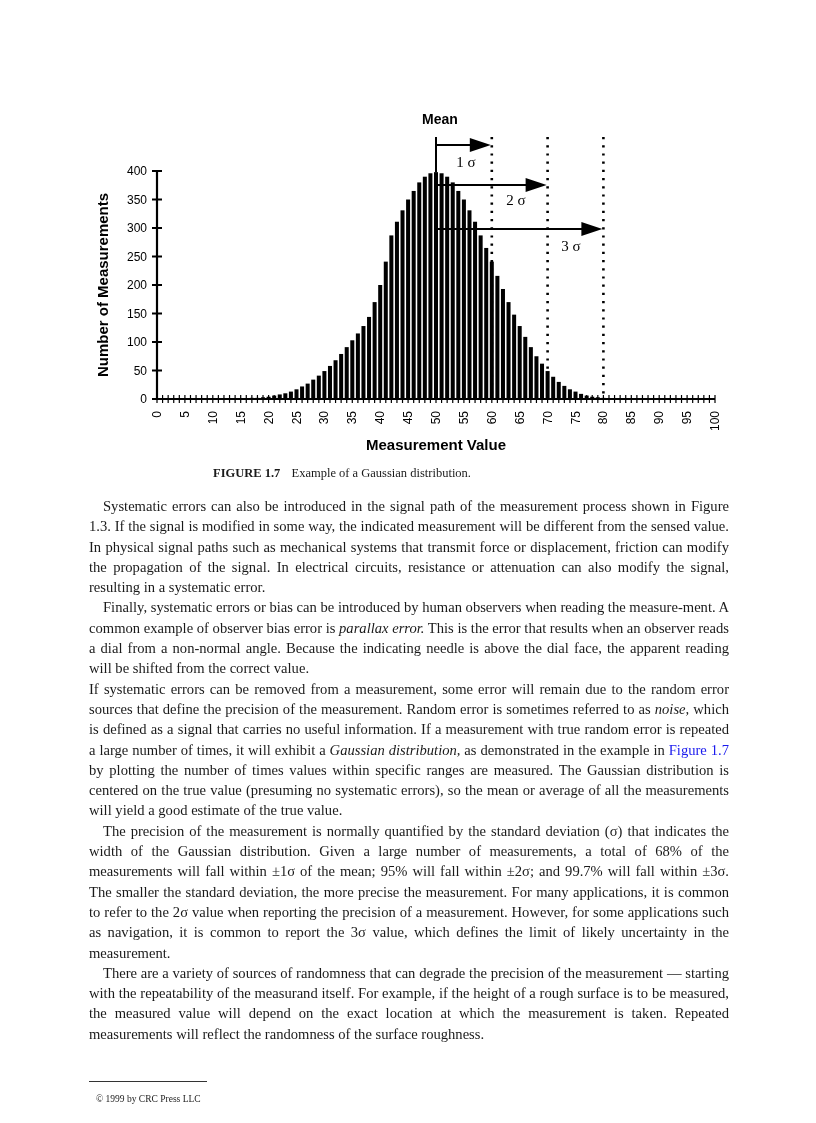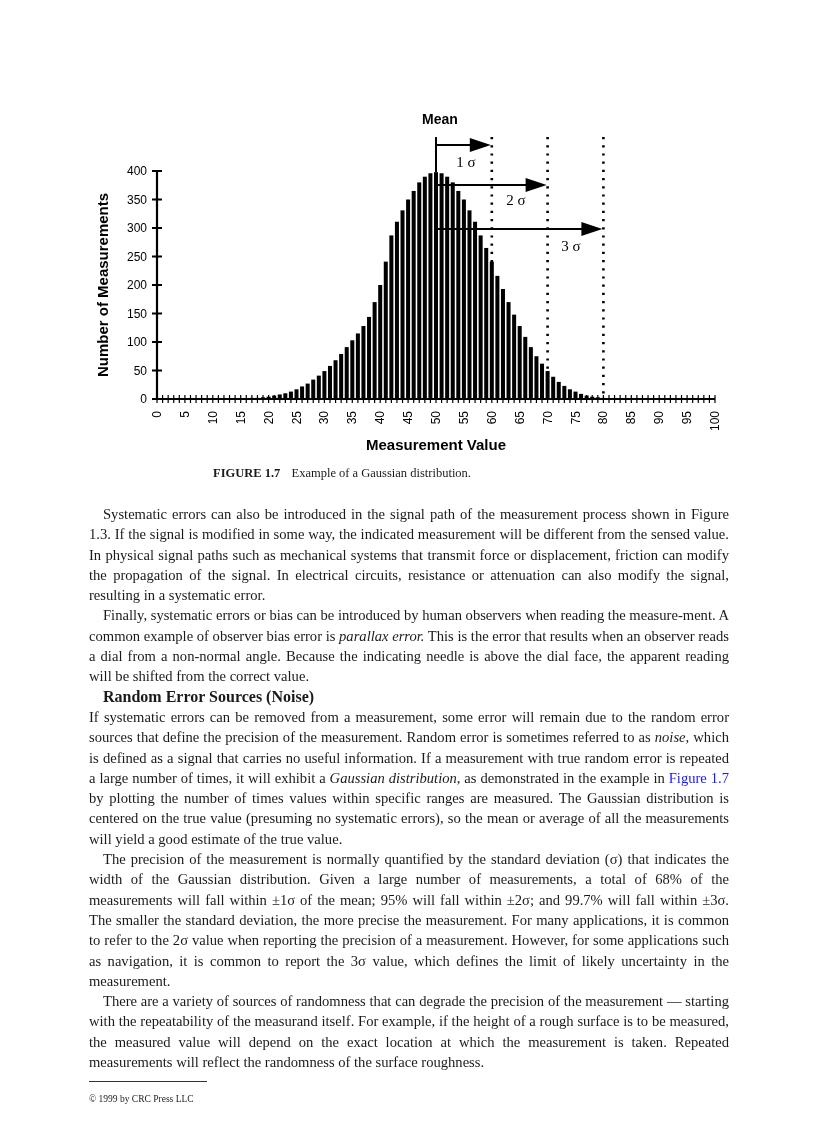--- a/index.html
+++ b/index.html
@@ -4,28 +4,28 @@
 <style>
   html, body { margin: 0; padding: 0; background: #ffffff; }
   body { width: 816px; height: 1123px; position: relative; overflow: hidden;
          font-family: "Liberation Serif", "DejaVu Serif", serif; color: #1a1a1a; }
   #figure { position: absolute; left: 0; top: 0; width: 816px; height: 460px; }
   #figure svg { position: absolute; left: 0; top: 0; }
   .caption { position: absolute; top: 466px; left: 0; width: 684px; text-align: center;
              font-size: 12.5px; }
   .caption .label { font-weight: bold; margin-right: 8px; }
   .body-text { position: absolute; left: 89px; width: 640px; font-size: 14.6px; line-height: 20.3px;
-               text-align: justify; margin-top: 8px; }
+               text-align: justify; }
   .body-text p { margin: 0; text-indent: 14px; }
   .body-text p.noindent { text-indent: 0; }
   .section-heading { font-weight: bold; font-size: 16px; margin: 6px 0 5px 0; text-indent: 0; }
   .link { color: #1a1aee; }
   .footnote-rule { position: absolute; left: 89px; top: 1081px; width: 118px; height: 0;
                    border-top: 1px solid #333; }
-  .footer { position: absolute; left: 89px; top: 1094px; font-size: 9.5px; color: #222; }
+  .footer { position: absolute; left: 96px; top: 1094px; font-size: 9.5px; color: #222; }
 </style>
 </head>
 <body>
 
 <div id="figure">
   <svg id="chart-svg" width="816" height="460" xmlns="http://www.w3.org/2000/svg">
       <rect x="238.69119999999998" y="398.43" width="4.0176" height="0.5699999999999932" fill="#000"></rect>
       <rect x="244.2712" y="398.43" width="4.0176" height="0.5699999999999932" fill="#000"></rect>
       <rect x="249.8512" y="397.86" width="4.0176" height="1.1399999999999864" fill="#000"></rect>
       <rect x="255.4312" y="397.86" width="4.0176" height="1.1399999999999864" fill="#000"></rect>
@@ -255,20 +255,19 @@
 </div>
 
 <div class="caption">
   <span class="label">FIGURE 1.7</span>
   <span>Example of a Gaussian distribution.</span>
 </div>
 
 <div class="body-text" style="top:496px;">
   <p>Systematic errors can also be introduced in the signal path of the measurement process shown in Figure 1.3. If the signal is modified in some way, the indicated measurement will be different from the sensed value. In physical signal paths such as mechanical systems that transmit force or displacement, friction can modify the propagation of the signal. In electrical circuits, resistance or attenuation can also modify the signal, resulting in a systematic error.</p>
   <p><span>Finally, systematic errors or bias can be introduced by human observers when reading the measure-ment. A common example of observer bias error is </span><em>parallax error.</em><span> This is the error that results when an observer reads a dial from a non-normal angle. Because the indicating needle is above the dial face, the apparent reading will be shifted from the correct value.</span></p>
-  <p class="section-heading">Random Error Sources (Noise)</p>
   <p class="noindent"><span>If systematic errors can be removed from a measurement, some error will remain due to the random error sources that define the precision of the measurement. Random error is sometimes referred to as </span><em>noise,</em><span> which is defined as a signal that carries no useful information. If a measurement with true random error is repeated a large number of times, it will exhibit a </span><em>Gaussian distribution,</em><span> as demonstrated in the example in </span><span class="link">Figure 1.7</span><span> by plotting the number of times values within specific ranges are measured. The Gaussian distribution is centered on the true value (presuming no systematic errors), so the mean or average of all the measurements will yield a good estimate of the true value.</span></p>
   <p>The precision of the measurement is normally quantified by the standard deviation (σ) that indicates the width of the Gaussian distribution. Given a large number of measurements, a total of 68% of the measurements will fall within ±1σ of the mean; 95% will fall within ±2σ; and 99.7% will fall within ±3σ. The smaller the standard deviation, the more precise the measurement. For many applications, it is common to refer to the 2σ value when reporting the precision of a measurement. However, for some applications such as navigation, it is common to report the 3σ value, which defines the limit of likely uncertainty in the measurement.</p>
   <p>There are a variety of sources of randomness that can degrade the precision of the measurement — starting with the repeatability of the measurand itself. For example, if the height of a rough surface is to be measured, the measured value will depend on the exact location at which the measurement is taken. Repeated measurements will reflect the randomness of the surface roughness.</p>
 </div>
 
 <div class="footnote-rule"></div>
 <div class="footer">© 1999 by CRC Press LLC</div>
 
 </body></html>

